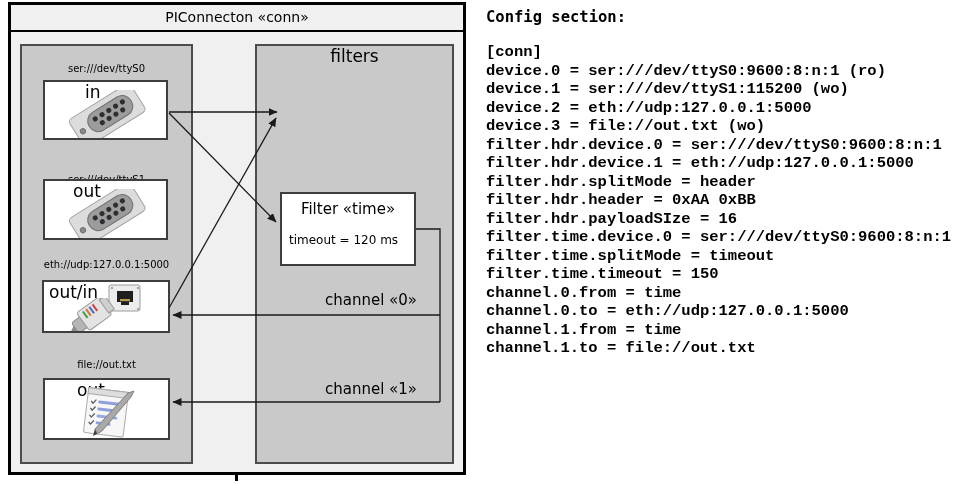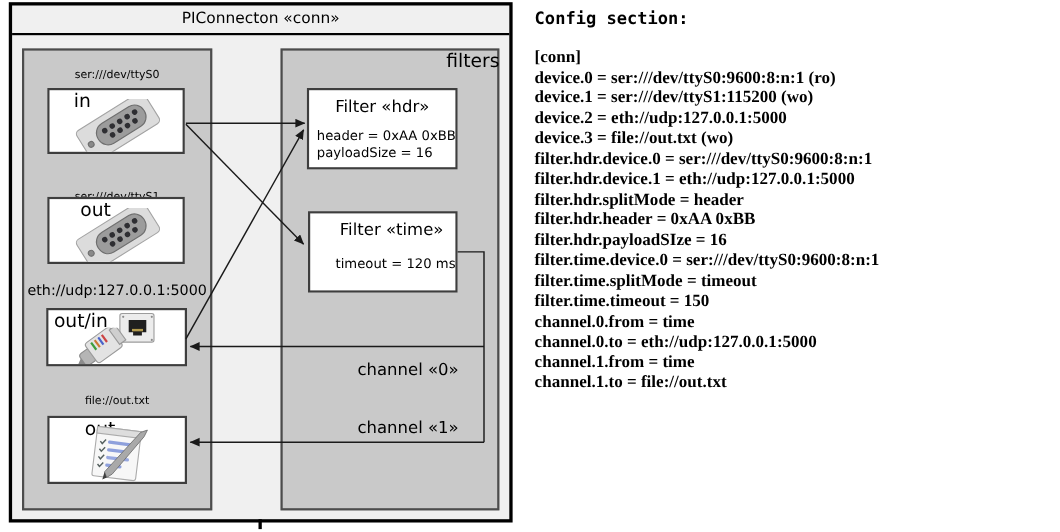--- a/index.html
+++ b/index.html
@@ -15,60 +15,60 @@
 
   .panel { position:absolute; box-sizing:border-box; background:#c9c9c9;
            border:2px solid #4c4c4c; }
   .devices-panel { left:20px; top:44px; width:173px; height:420px; }
   .filters-panel { left:255px; top:44px; width:199px; height:420px; }
 
   .dev-label { position:absolute; left:14px; width:185px; text-align:center;
                font-size:10px; line-height:16px; white-space:nowrap; }
   .lbl-0 { top:61px; }
   .lbl-1 { top:172px; }
-  .lbl-2 { top:257px; font-size:13px; }
+  .lbl-2 { top:257px; font-size:10px; }
   .lbl-3 { top:357px; }
 
   .dev-box { position:absolute; box-sizing:border-box; background:#fff;
              border:2px solid #3e3e3e; overflow:hidden; }
   .dbox-0 { left:43px; top:80px;  width:125px; height:60px; }
   .dbox-1 { left:43px; top:179px; width:125px; height:61px; }
   .dbox-2 { left:42px; top:280px; width:128px; height:53px; }
   .dbox-3 { left:43px; top:378px; width:127px; height:62px; }
   .mode { position:absolute; top:0px; font-size:17px; line-height:20px; }
-  .mode-0 { left:22px; } .mode-1 { left:28px; } .mode-2 { left:5px; } .mode-3 { left:32px; }
+  .mode-0 { left:40px; } .mode-1 { left:28px; } .mode-2 { left:5px; } .mode-3 { left:32px; }
   .dev-icon { position:absolute; }
   .serial-icon { left:12px; top:8px; }
   .jack-icon { right:26px; top:2px; }
   .plug-icon { left:8px; top:16px; }
   .file-icon { left:34px; top:6px; }
 
   .filters-title { position:absolute; left:255px; top:46px; width:199px;
-                   text-align:right; font-size:17px; line-height:20px; }
+                   text-align:center; font-size:17px; line-height:20px; }
   .filter-box { position:absolute; box-sizing:border-box; background:#fff;
                 border:2px solid #3e3e3e; }
   .fbox-hdr  { left:279px; top:80px;  width:137px; height:74px; }
-  .fbox-time { left:280px; top:192px; width:136px; height:74px;padding-left:16px; }
+  .fbox-time { left:280px; top:192px; width:136px; height:74px; }
   .filter-title { text-align:center; font-size:15px; margin-top:6px; }
   .filter-props { margin:9px 0 0 7px; font-size:12px; line-height:16px; white-space:nowrap; }
   .fbox-time .filter-props { margin-top:14px; }
 
   .channel-label { position:absolute; width:100px; text-align:right;
                    font-size:15px; line-height:18px; white-space:nowrap; }
-  .ch-0 { left:317px; top:291px;margin-top:36px; }
+  .ch-0 { left:317px; top:291px; }
   .ch-1 { left:317px; top:380px;text-align:right; }
 
   .wires { position:absolute; left:0; top:0; pointer-events:none; }
   .bottom-tick { position:absolute; left:235px; top:472px; width:3px; height:9px; background:#000; }
 
   
   .config { position:absolute; left:486px; top:8px;
             font-family:"DejaVu Sans Mono", monospace; font-weight:bold; }
   .config-title { font-size:15.5px; line-height:18px; }
-  .config-body { margin:17px 0 0 0; font-family:Liberation Serif, serif;
+  .config-body { margin:17px 0 0 0; font-family:Liberation Mono, monospace;
                  font-size:15.5px; line-height:18.5px; white-space:pre; }
 </style>
 </head>
 <body>
 
 <div class="page">
 
   <div class="outer-box"></div>
   <div class="title-bar">PIConnecton «conn»</div>
 
@@ -159,27 +159,20 @@
         <rect x="18" y="36.5" width="15" height="3" rx="1.5" fill="#8ea0dc"></rect>
       </g>
       <polygon points="18,48 23,45 52,11 55,5 49,7 16,43" fill="#a9a9a9" stroke="#707070" stroke-width="0.8"></polygon>
       <polygon points="18,48 16,43 14,50" fill="#3d3d3d"></polygon>
     </svg>
   </div>
 
   <div class="panel filters-panel"></div>
   <div class="filters-title">filters</div>
 
-  <div class="filter-box fbox-hdr">
-    <div class="filter-title">Filter «hdr»</div>
-    <div class="filter-props">
-      <div>header = 0xAA 0xBB</div>
-      <div>payloadSize = 16</div>
-    </div>
-  </div>
 
   <div class="filter-box fbox-time">
     <div class="filter-title">Filter «time»</div>
     <div class="filter-props">
       <div>timeout = 120 ms</div>
     </div>
   </div>
 
   <div class="channel-label ch-0">channel «0»</div>
   <div class="channel-label ch-1">channel «1»</div>

